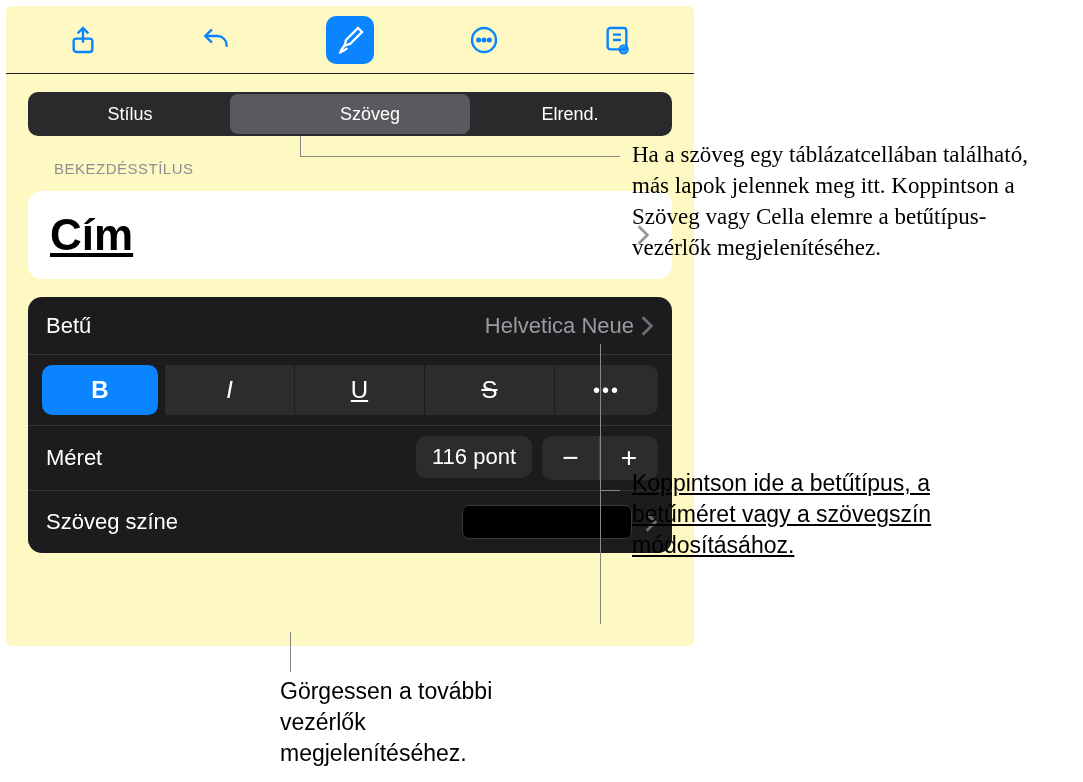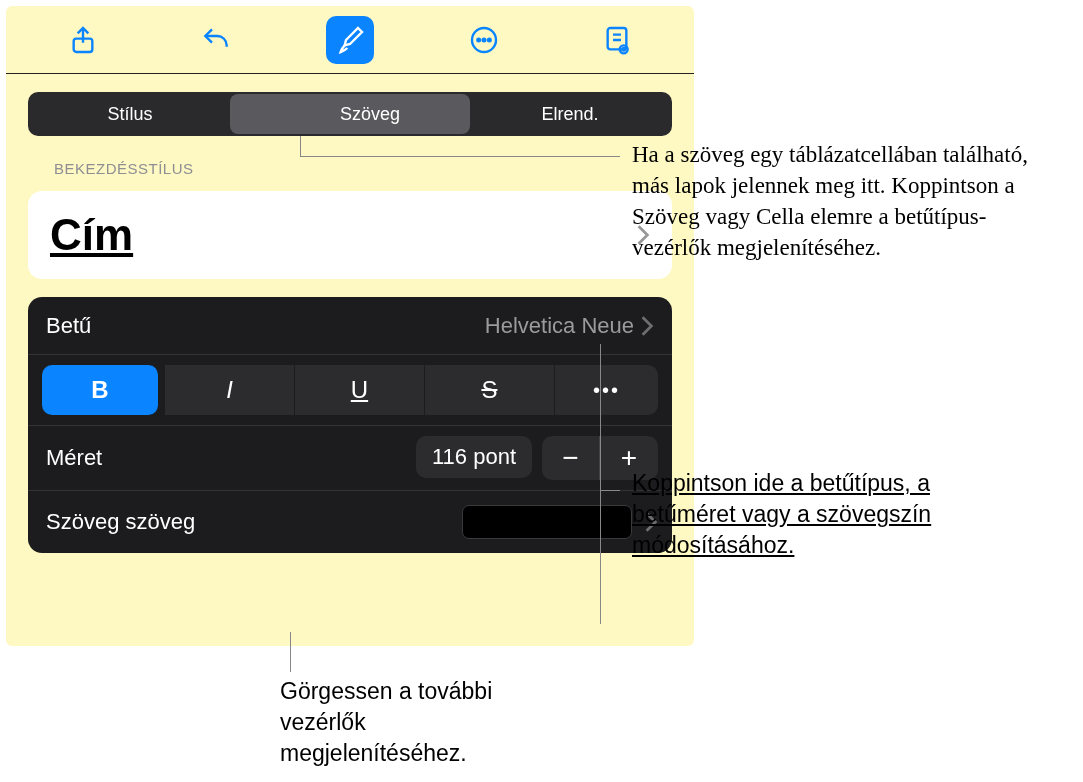--- a/index.html
+++ b/index.html
@@ -315,21 +315,21 @@
       <div class="size-controls">
         <div class="size-pill">116 pont</div>
         <div class="stepper">
           <div class="stepper-btn minus">−</div>
           <div class="stepper-btn">+</div>
         </div>
       </div>
     </div>
 
     <div class="color-row">
-      <div class="color-label">Szöveg szöveg</div>
+      <div class="color-label">Szöveg színe</div>
       <div class="color-right">
         <div class="color-swatch"></div>
         <span class="chev">
           <svg viewBox="0 0 12 20" fill="none" stroke="currentColor" stroke-width="2.5">
               <path d="M2 2l8 8-8 8"></path>
             </svg>
         </span>
       </div>
     </div>
 

